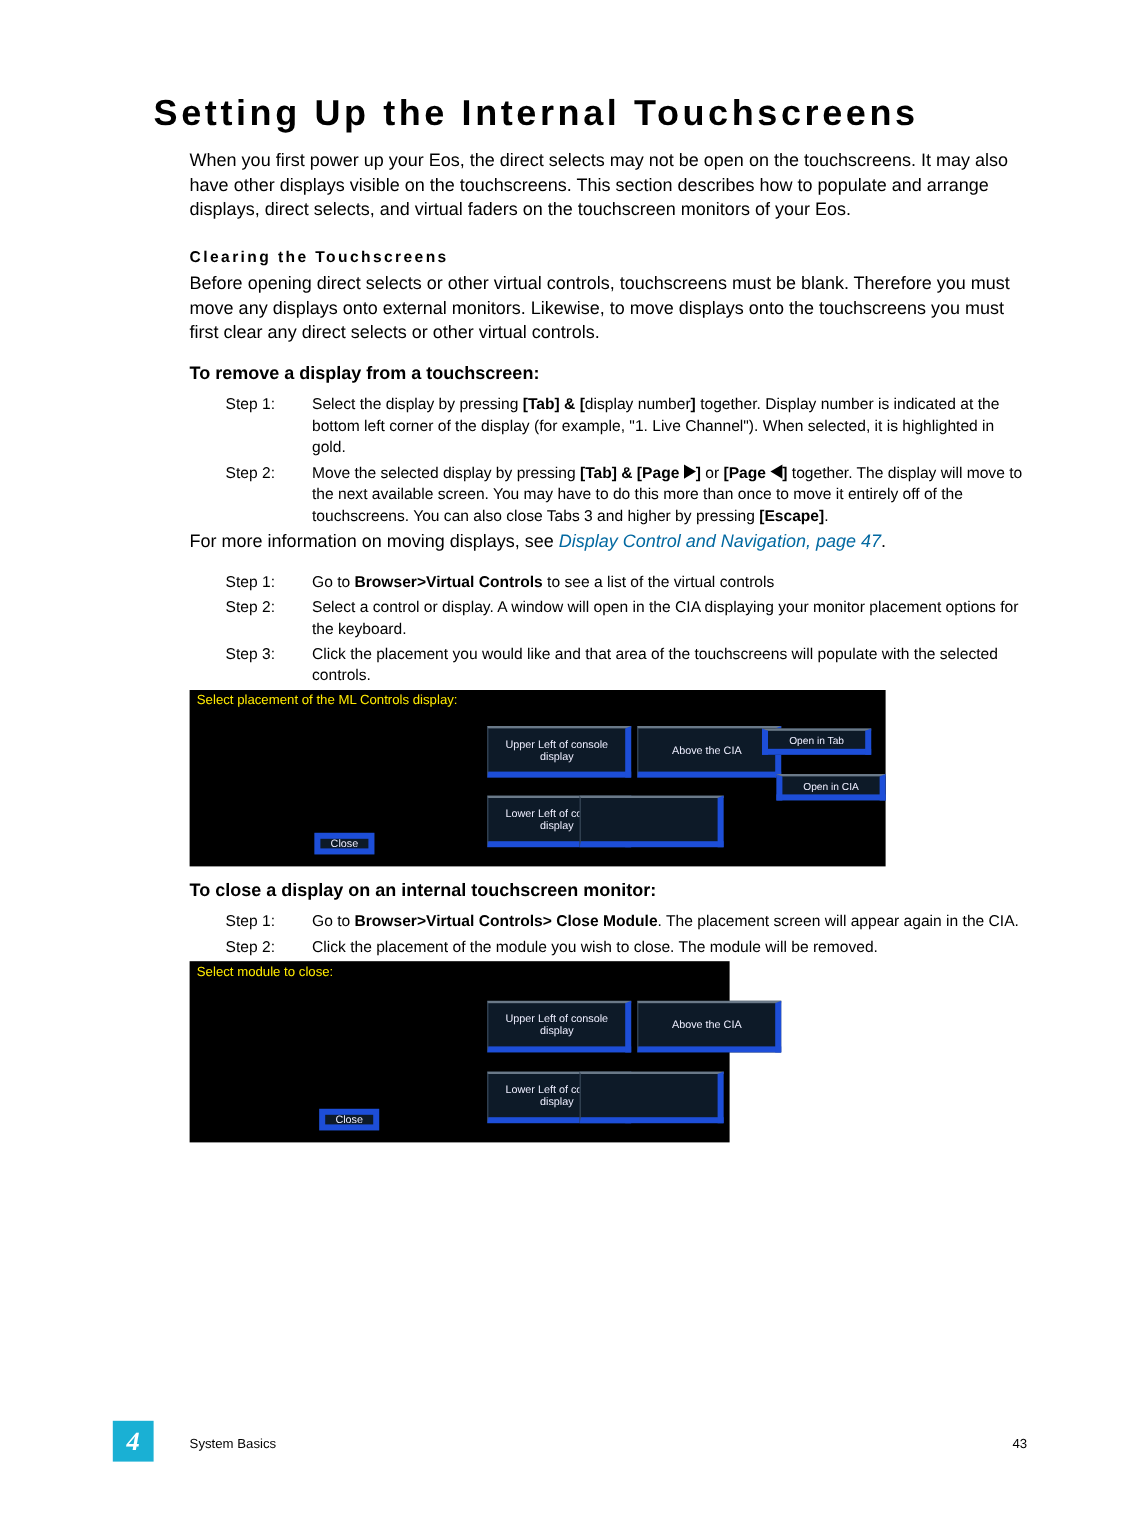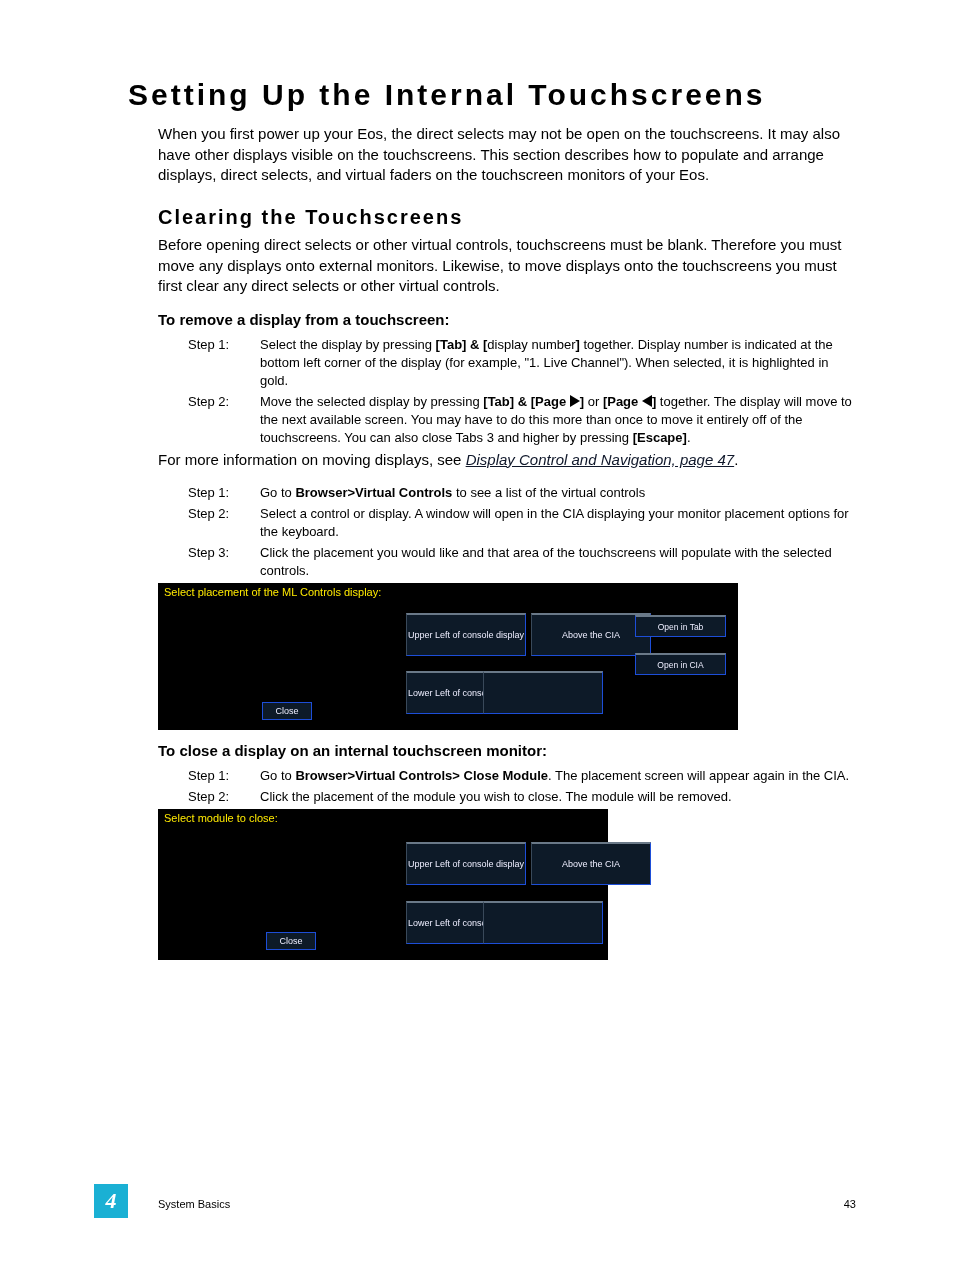--- a/index.html
+++ b/index.html
@@ -22,21 +22,21 @@
     font-weight: bold;
     letter-spacing: 3px;
     margin: 0 0 12px 0;
   }
   .body-text {
     font-size: 15px;
     line-height: 1.38;
     margin: 0 0 14px 30px;
   }
   h2 {
-    font-size: 20px;
+    font-size: 13px;
     font-weight: bold;
     letter-spacing: 2px;
     margin: 20px 0 6px 30px;
   }
   .sub-bold {
     font-size: 15px;
     font-weight: bold;
     margin: 12px 0 8px 30px;
   }
   .steps {
@@ -48,23 +48,22 @@
     line-height: 1.38;
     margin-bottom: 3px;
   }
   .step-label {
     flex: 0 0 72px;
   }
   .step-body {
     flex: 1;
   }
   .link {
-    color: #0f172a;
+    color: #0369a1;
     font-style: italic;
-    text-decoration: underline;
   }
   .tri {
     display: inline-block;
     vertical-align: -1px;
   }
   .tri-right {
     width: 0; height: 0;
     border-top: 6px solid transparent;
     border-bottom: 6px solid transparent;
     border-left: 10px solid #000;
@@ -88,21 +87,21 @@
   .panel-title {
     position: absolute;
     top: 3px; left: 6px;
     color: #ffea00;
     font-size: 11px;
     font-family: Arial, sans-serif;
   }
   .pbtn {
     position: absolute;
     background: #0d1a28;
-    border: 1px solid #1d4ed8;
+    border: 5px solid #1d4ed8;
     color: #eef;
     font-size: 9px;
     display: flex;
     align-items: center;
     justify-content: center;
     text-align: center;
     box-sizing: border-box;
   }
   .pclose {
     width: 50px; height: 18px;
@@ -211,21 +210,21 @@
   </div>
 
   <div class="panel panel-1">
     <div class="panel-title">Select placement of the ML Controls display:</div>
     <div class="pbtn pclose" style="left:104px; bottom:10px;">Close</div>
     <div class="pbtn big" style="left:200px; top:30px;">Upper Left of console display</div>
     <div class="pbtn big" style="left:200px; top:88px;">Lower Left of console display</div>
     <div class="pbtn big" style="left:325px; top:30px;">Above the CIA</div>
     <div class="pbtn big-empty" style="left:325px; top:88px;"></div>
     <div class="pbtn small-right" style="right:12px; top:32px;">Open in Tab</div>
-    <div class="pbtn small-right" style="right:12px; top:70px;">Open in CIA</div>
+    <div class="pbtn small-right" style="right:0; top:70px;">Open in CIA</div>
   </div>
 
   <p class="sub-bold">To close a display on an internal touchscreen monitor:</p>
 
   <div class="steps">
     <div class="step-row">
       <div class="step-label">Step 1:</div>
       <div class="step-body">
         <span>Go to </span><b>Browser&gt;Virtual Controls&gt; Close Module</b><span>. The placement screen will appear again in the CIA.</span>
       </div>

